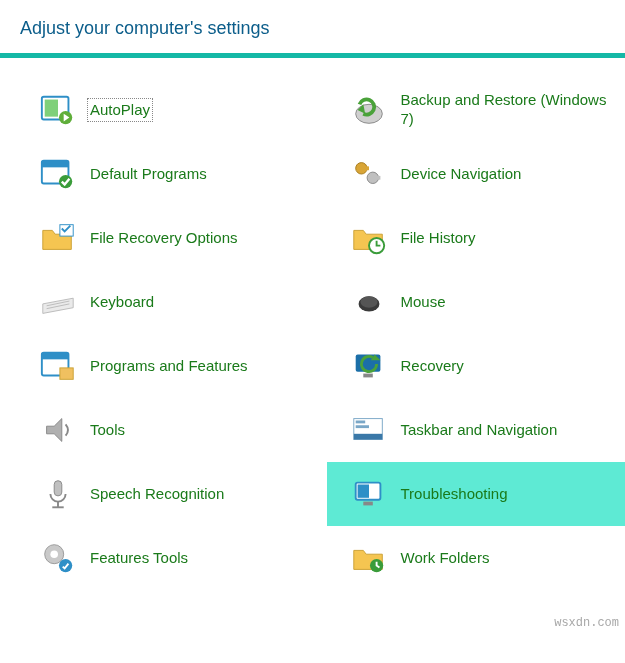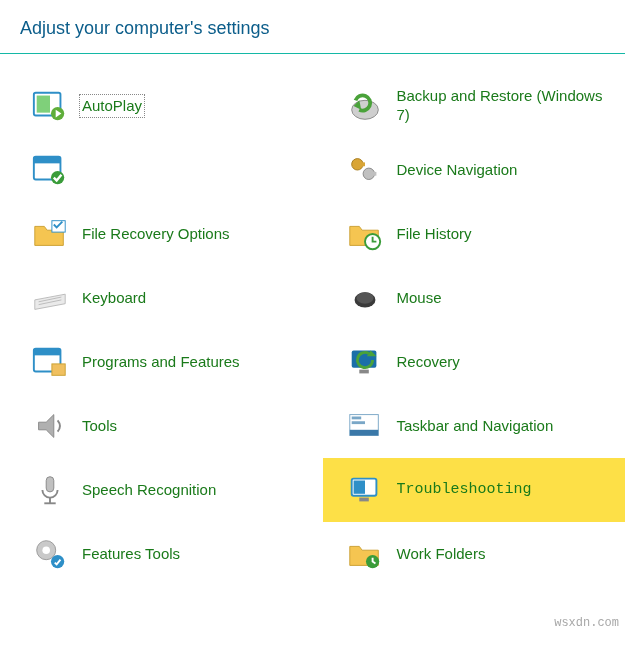--- a/index.html
+++ b/index.html
@@ -7,43 +7,42 @@
       font-family: "Segoe UI", Tahoma, sans-serif;
       font-size: 14px;
       background: #ffffff;
       width: 625px;
       height: 663px;
       overflow: hidden;
       color: #333;
     }
     .header {
       padding: 18px 20px 14px 20px;
-      border-bottom: 1px solid #14b8a6;
+      border-bottom: 5px solid #14b8a6;
     }
     .header-title {
       color: #0b5d8a;
       font-size: 18px;
       font-weight: 400;
     }
     .grid {
       display: grid;
       grid-template-columns: 1fr 1fr;
       column-gap: 12px;
-      padding: 20px 0 0 8px;
+      padding: 20px 0 0 16px;
     }
     .cell {
       display: flex;
       align-items: center;
       padding: 12px 18px 12px 22px;
       min-height: 63px;
       gap: 12px;
     }
     .cell.hovered {
-      background: #fde047;
-      font-family: Liberation Mono, monospace;
+      background: #5eead4;
     }
     .icon-wrap {
       width: 40px;
       height: 40px;
       display: flex;
       align-items: center;
       justify-content: center;
       flex-shrink: 0;
     }
     .label {
@@ -97,20 +96,21 @@
     </div>
     <div class="cell">
       <div class="icon-wrap">
         <svg viewBox="0 0 40 40" width="38" height="38">
           <rect x="3" y="6" width="28" height="24" rx="2" fill="#fff" stroke="#2e8fc7" stroke-width="2"></rect>
           <rect x="3" y="6" width="28" height="7" fill="#2e8fc7"></rect>
           <circle cx="28" cy="28" r="7" fill="#3a9c3a"></circle>
           <path d="M24 28 l3 3 l5 -6" stroke="#fff" stroke-width="2.5" fill="none"></path>
         </svg>
       </div>
+      <span class="label">Default Programs</span>
     </div>
     <div class="cell">
       <div class="icon-wrap">
         <svg viewBox="0 0 40 40" width="38" height="38">
           <circle cx="12" cy="14" r="6" fill="#d9a536" stroke="#a77b1e" stroke-width="1"></circle>
           <rect x="16" y="12" width="4" height="4" fill="#d9a536"></rect>
           <circle cx="24" cy="24" r="6" fill="#c0c0c0" stroke="#888"></circle>
           <rect x="28" y="22" width="4" height="4" fill="#c0c0c0"></rect>
         </svg>
       </div>

